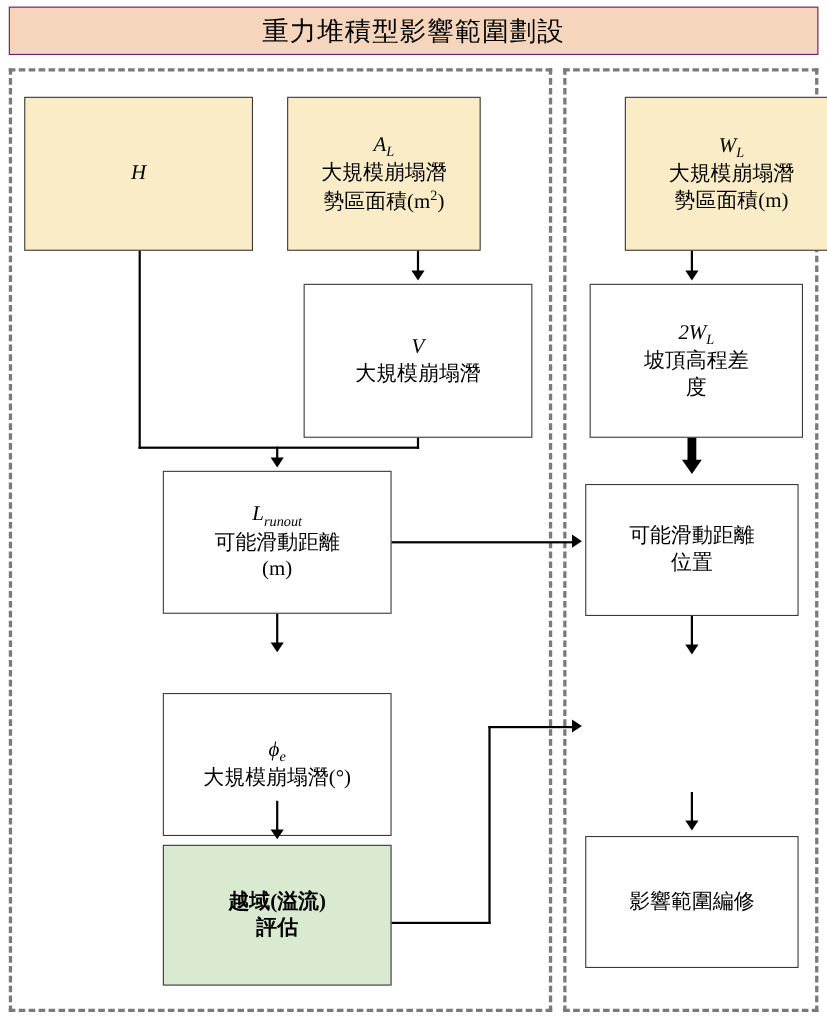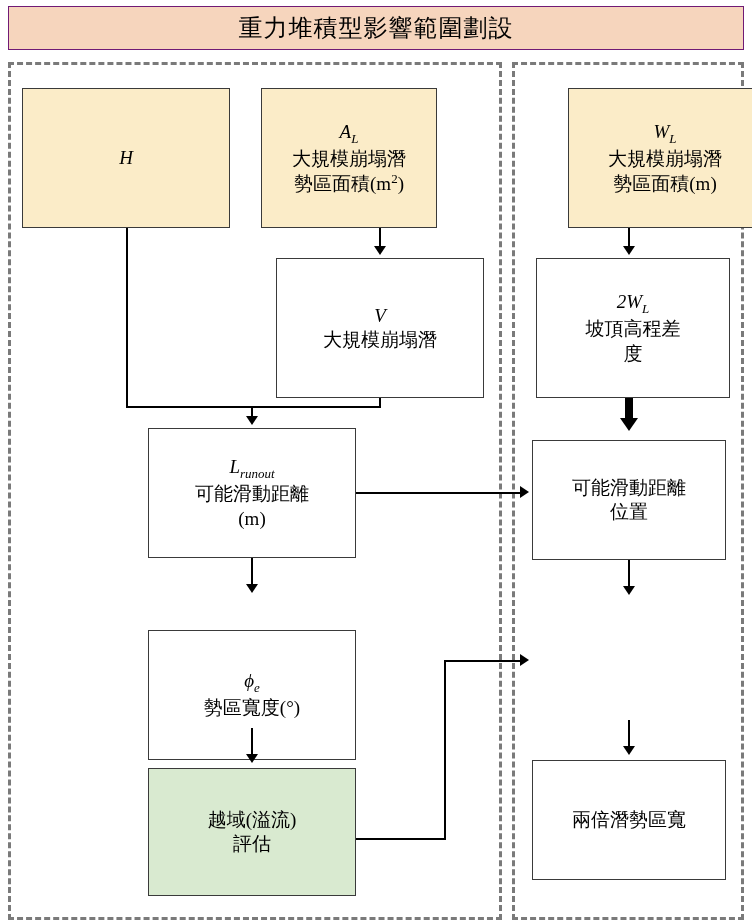--- a/index.html
+++ b/index.html
@@ -74,20 +74,21 @@
     line-height: 1.28;
     font-size: 19px;
     color: #000;
     padding: 2px 4px;
   }
   .node.input {
     background: #fbecc8;
   }
   .node.green {
     background: #d9ead0;
+    font-weight: bold;
   }
   .node .sym {
     font-style: italic;
     font-family: "Liberation Serif", serif;
     font-size: 19px;
     line-height: 1.25;
     display: block;
   }
   .node .sym .sub {
     font-size: 13px;
@@ -183,31 +184,31 @@
     <span class="lbl">(m)</span>
   </div>
 
   <div class="node" style="left:532px; top:440px; width:194px; height:120px;">
     <span class="lbl">可能滑動距離</span>
     <span class="lbl">位置</span>
   </div>
 
   <div class="node" style="left:148px; top:598px; width:208px; height:130px;margin-top:32px;">
     <span class="sym"><span>ϕ</span><span class="sub">e</span></span>
-    <span class="lbl">勢區寬度(°)</span>
+    <span class="lbl">大規模崩塌潛(°)</span>
   </div>
 
 
   <div class="node green" style="left:148px; top:768px; width:208px; height:128px;">
     <span class="lbl">越域(溢流)</span>
     <span class="lbl">評估</span>
   </div>
 
   <div class="node" style="left:532px; top:760px; width:194px; height:120px;">
-    <span class="lbl">兩倍潛勢區寬</span>
+    <span class="lbl">影響範圍編修</span>
   </div>
 
   <div class="vline" style="left:379px; top:228px; height:20px;"></div>
   <div class="arrowhead-down" style="left:374px; top:246px;"></div>
 
   <div class="vline" style="left:628px; top:228px; height:20px;"></div>
   <div class="arrowhead-down" style="left:623px; top:246px;"></div>
 
   <div class="vline" style="left:126px; top:228px; height:180px;"></div>
   <div class="hline" style="left:126px; top:406px; width:126px;"></div>

